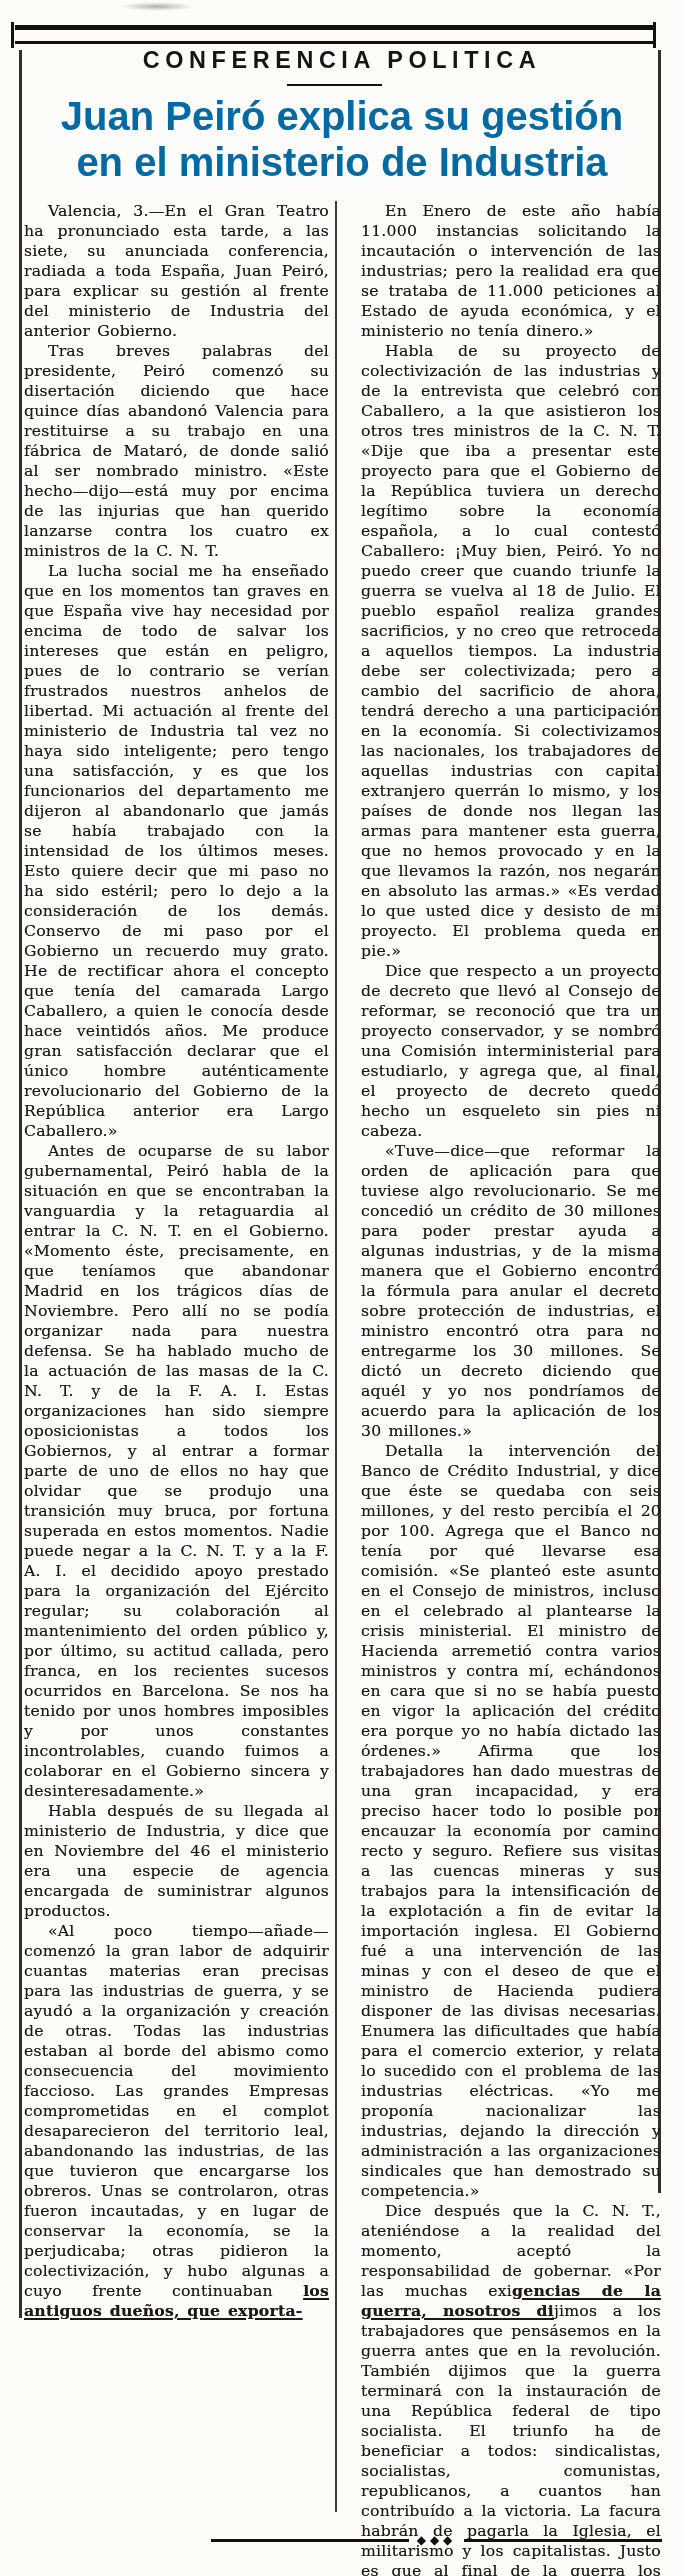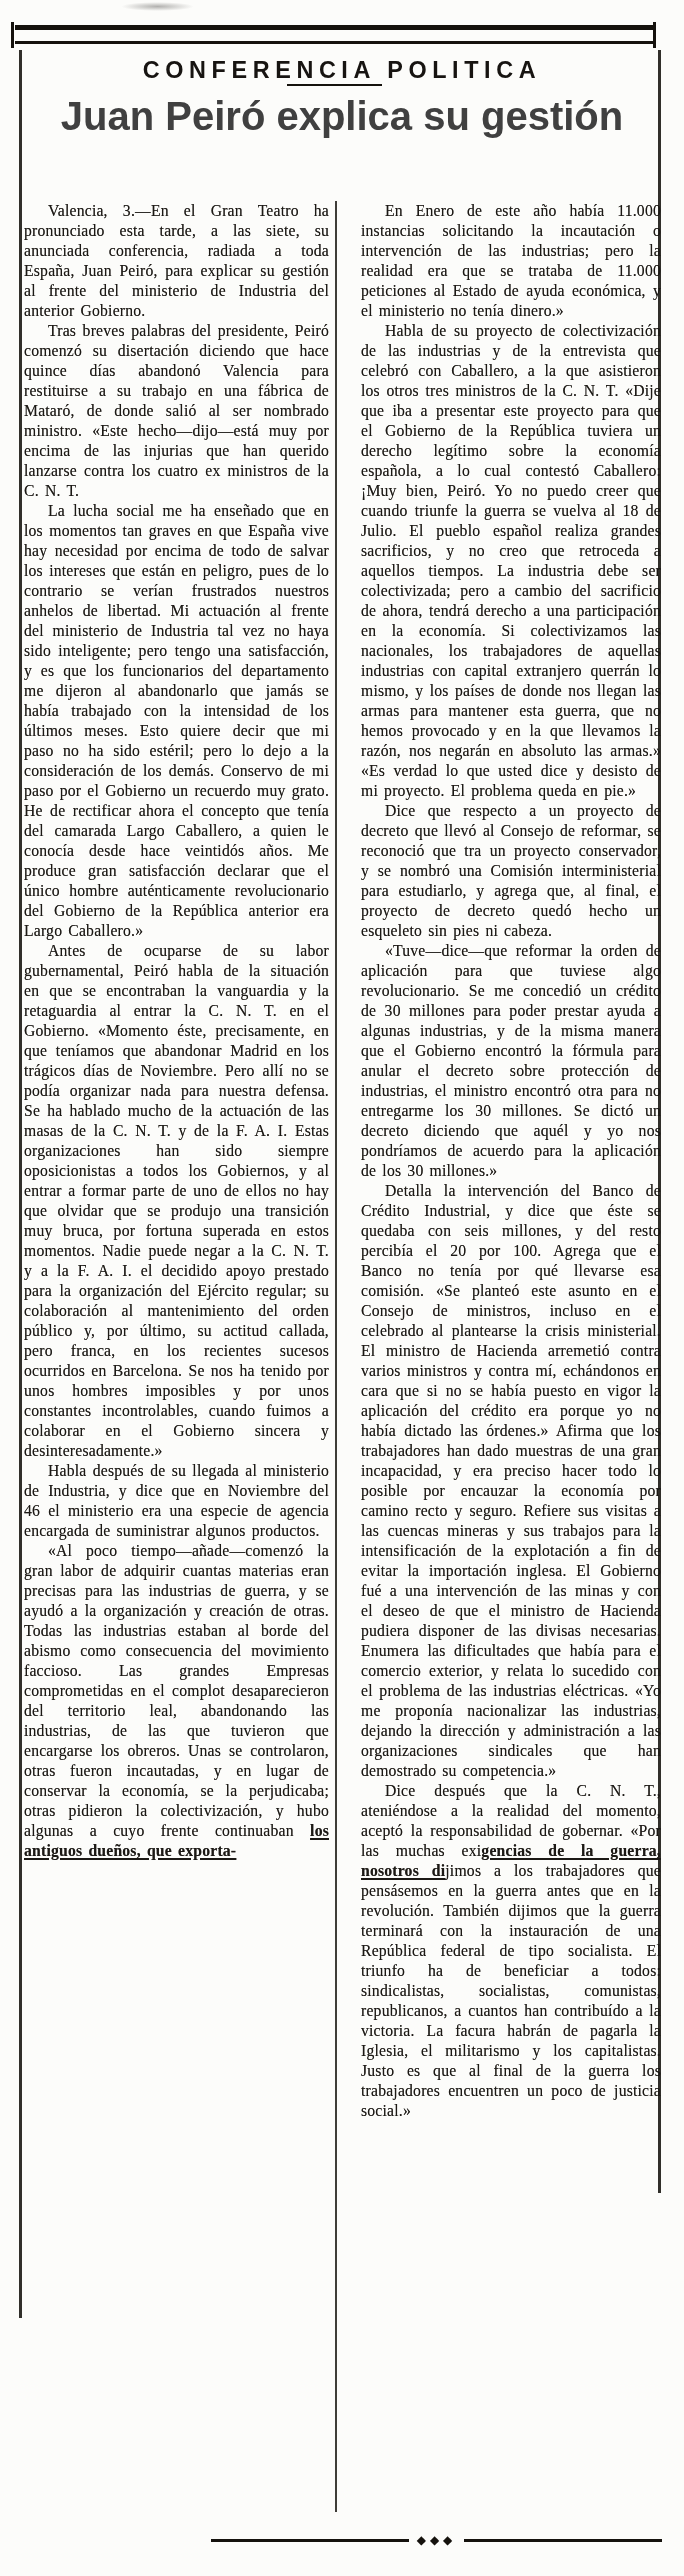--- a/index.html
+++ b/index.html
@@ -24,38 +24,37 @@
   .col-divider  { left:335px; top:201px; width:2.4px; height:2311px; opacity:.82; }
   .smudge { position:absolute; left:121px; top:1.6px; width:73px; height:9.7px;
             background:radial-gradient(ellipse at center, rgba(40,38,35,.35), rgba(40,38,35,0) 70%); }
 
   .kicker {
     position:absolute; top:47px; left:0; width:100%;
     text-align:center;
     font-family:"Liberation Sans", sans-serif;
     font-weight:bold; font-size:23.4px; letter-spacing:5.6px;
     color:#171411;
-    margin-top:10px;
   }
   .kicker-rule { position:absolute; top:84px; left:287px; width:95px; height:2.4px; background:#15120d; }
 
   .headline {
     position:absolute; top:93px; left:0; width:100%;
     margin:0; text-align:center;
     font-family:"Liberation Sans", sans-serif;
     font-weight:bold; font-size:40px; line-height:46px;
-    letter-spacing:0px; color:#404040;
+    letter-spacing:0px; color:#0369a1;
   }
   .headline span { display:block; }
 
   .columns {
     position:absolute; top:201px; left:24px; width:637px;
     display:flex; align-items:flex-start;
   }
-  .col { text-align:justify;font-family:Liberation Serif, serif; }
+  .col { text-align:justify; }
   .col-left  { width:305px; }
   .col-right { width:300px; margin-left:32px; }
   .col p {
     margin:0; text-indent:24px;
     font-size:15.7px; line-height:20px;
     word-spacing:2px; letter-spacing:0.2px;
     text-shadow:0 0 0.3px rgba(20,17,13,.55);
   }
   .col p.noindent { text-indent:0; }
   .marked {
@@ -87,20 +86,21 @@
   <div class="rule tick-right"></div>
   <div class="rule border-left"></div>
   <div class="rule border-right"></div>
   <div class="rule col-divider"></div>
 
   <div class="kicker">CONFERENCIA POLITICA</div>
   <div class="kicker-rule"></div>
 
   <h1 class="headline">
       <span>Juan Peiró explica su gestión</span>
+      <span>en el ministerio de Industria</span>
     </h1>
 
   <div class="columns">
     <div class="col col-left">
         <p><span>Valencia, 3.—En el Gran Teatro ha pronunciado esta tarde, a las siete, su anunciada conferencia, radiada a toda España, Juan Peiró, para explicar su gestión al frente del ministerio de Industria del anterior Gobierno.</span></p>
         <p><span>Tras breves palabras del presidente, Peiró comenzó su disertación diciendo que hace quince días abandonó Valencia para restituirse a su trabajo en una fábrica de Mataró, de donde salió al ser nombrado ministro. «Este hecho—dijo—está muy por encima de las injurias que han querido lanzarse contra los cuatro ex ministros de la C. N. T.</span></p>
         <p><span>La lucha social me ha enseñado que en los momentos tan graves en que España vive hay necesidad por encima de todo de salvar los intereses que están en peligro, pues de lo contrario se verían frustrados nuestros anhelos de libertad. Mi actuación al frente del ministerio de Industria tal vez no haya sido inteligente; pero tengo una satisfacción, y es que los funcionarios del departamento me dijeron al abandonarlo que jamás se había trabajado con la intensidad de los últimos meses. Esto quiere decir que mi paso no ha sido estéril; pero lo dejo a la consideración de los demás. Conservo de mi paso por el Gobierno un recuerdo muy grato. He de rectificar ahora el concepto que tenía del camarada Largo Caballero, a quien le conocía desde hace veintidós años. Me produce gran satisfacción declarar que el único hombre auténticamente revolucionario del Gobierno de la República anterior era Largo Caballero.»</span></p>
         <p><span>Antes de ocuparse de su labor gubernamental, Peiró habla de la situación en que se encontraban la vanguardia y la retaguardia al entrar la C. N. T. en el Gobierno. «Momento éste, precisamente, en que teníamos que abandonar Madrid en los trágicos días de Noviembre. Pero allí no se podía organizar nada para nuestra defensa. Se ha hablado mucho de la actuación de las masas de la C. N. T. y de la F. A. I. Estas organizaciones han sido siempre oposicionistas a todos los Gobiernos, y al entrar a formar parte de uno de ellos no hay que olvidar que se produjo una transición muy bruca, por fortuna superada en estos momentos. Nadie puede negar a la C. N. T. y a la F. A. I. el decidido apoyo prestado para la organización del Ejército regular; su colaboración al mantenimiento del orden público y, por último, su actitud callada, pero franca, en los recientes sucesos ocurridos en Barcelona. Se nos ha tenido por unos hombres imposibles y por unos constantes incontrolables, cuando fuimos a colaborar en el Gobierno sincera y desinteresadamente.»</span></p>
         <p><span>Habla después de su llegada al ministerio de Industria, y dice que en Noviembre del 46 el ministerio era una especie de agencia encargada de suministrar algunos productos.</span></p>
         <p><span>«Al poco tiempo—añade—comenzó la gran labor de adquirir cuantas materias eran precisas para las industrias de guerra, y se ayudó a la organización y creación de otras. Todas las industrias estaban al borde del abismo como consecuencia del movimiento faccioso. Las grandes Empresas comprometidas en el complot desaparecieron del territorio leal, abandonando las industrias, de las que tuvieron que encargarse los obreros. Unas se controlaron, otras fueron incautadas, y en lugar de conservar la economía, se la perjudicaba; otras pidieron la colectivización, y hubo algunas a cuyo frente continuaban </span><span class="marked">los antiguos dueños, que exporta-</span></p>

